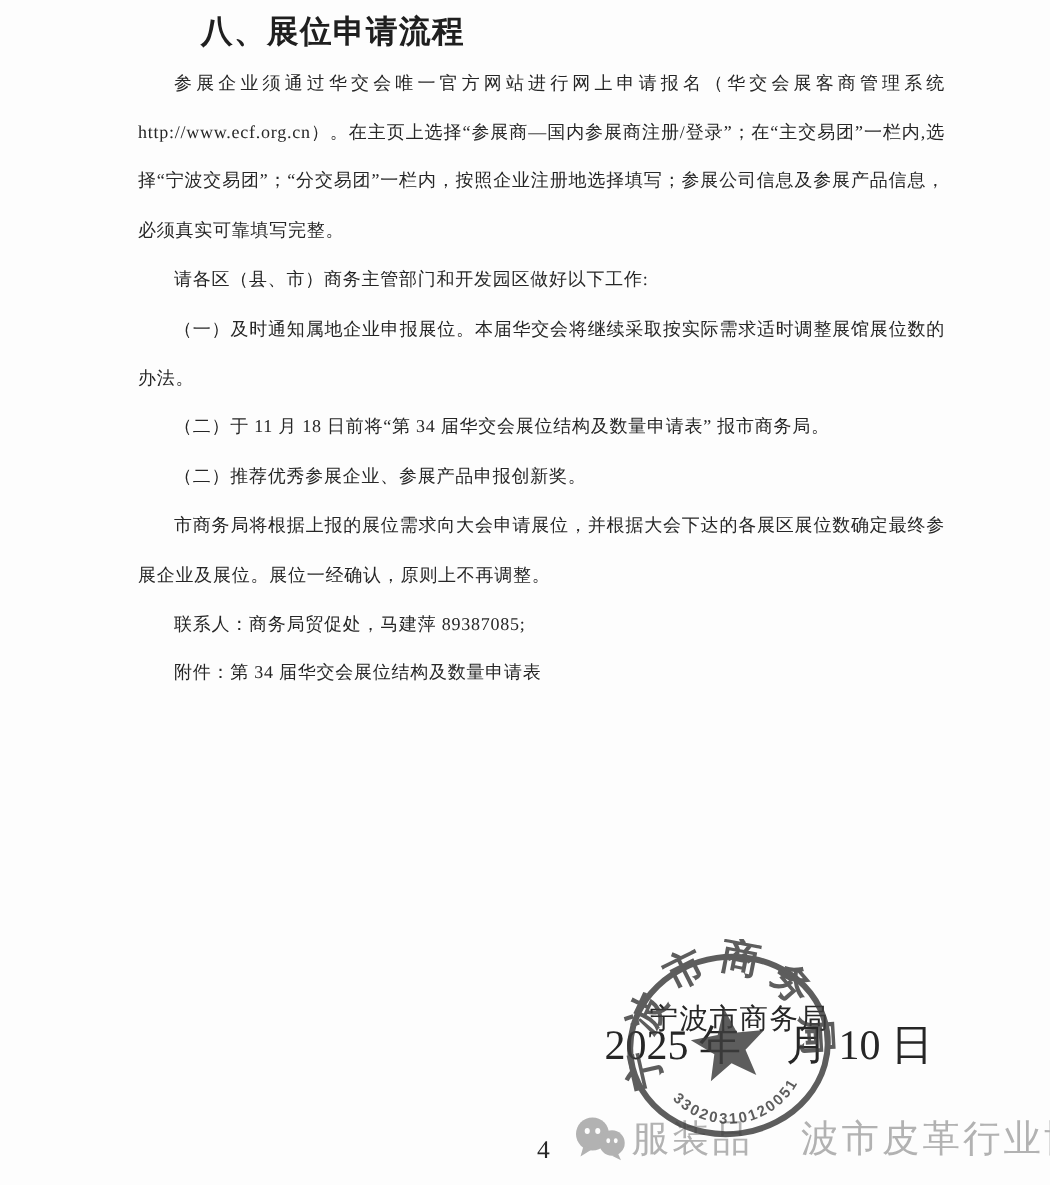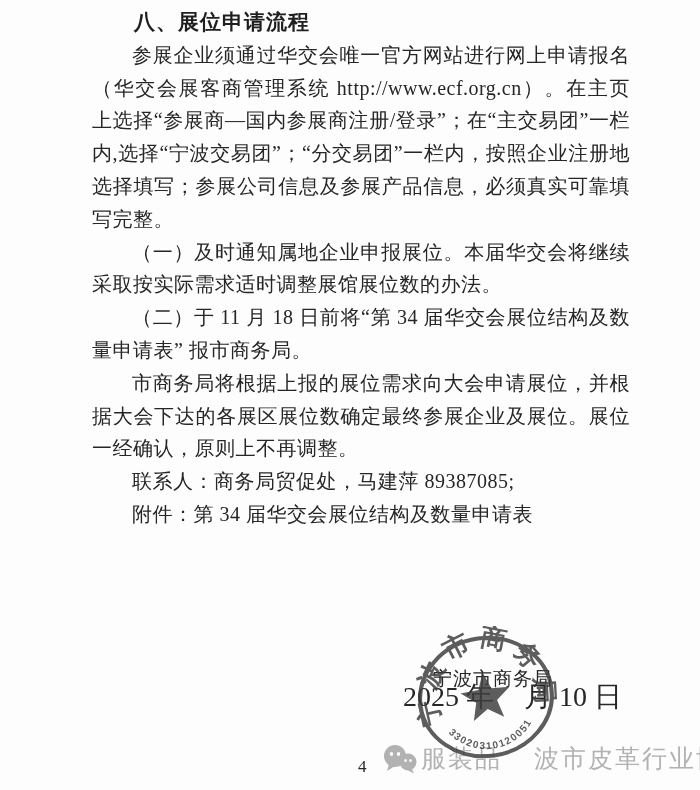--- a/index.html
+++ b/index.html
@@ -23,21 +23,21 @@
   .heading {
     font-family: "Liberation Sans", "DejaVu Sans", sans-serif;
     font-weight: 700;
     font-size: 21px;
     line-height: 32.8px;
     text-indent: 2em;
     letter-spacing: 1px;
     color: #1f1f1f;
   }
   .para {
-    font-size: 20px;
+    font-size: 12px;
     line-height: 32.8px;
     text-indent: 2em;
     text-align: justify;
     letter-spacing: 0.5px;
   }
   .contact-cont { text-indent: 5.8em; text-align: left; }
   .sig-agency {
     position: absolute;
     left: 433px; top: 666px;
     font-size: 19px;
@@ -79,22 +79,24 @@
   }
 </style>
 </head>
 <body>
 
 <div class="page">
 
   <div class="doc-content">
     <div class="heading">八、展位申请流程</div>
     <div class="para">参展企业须通过华交会唯一官方网站进行网上申请报名（华交会展客商管理系统 http://www.ecf.org.cn）。在主页上选择“参展商—国内参展商注册/登录”；在“主交易团”一栏内,选择“宁波交易团”；“分交易团”一栏内，按照企业注册地选择填写；参展公司信息及参展产品信息，必须真实可靠填写完整。</div>
+    <div class="para">请各区（县、市）商务主管部门和开发园区做好以下工作:</div>
     <div class="para">（一）及时通知属地企业申报展位。本届华交会将继续采取按实际需求适时调整展馆展位数的办法。</div>
     <div class="para">（二）于 11 月 18 日前将“第 34 届华交会展位结构及数量申请表” 报市商务局。</div>
+    <div class="para">（二）推荐优秀参展企业、参展产品申报创新奖。</div>
     <div class="para">市商务局将根据上报的展位需求向大会申请展位，并根据大会下达的各展区展位数确定最终参展企业及展位。展位一经确认，原则上不再调整。</div>
     <div class="para">联系人：商务局贸促处，马建萍 89387085;</div>
     <div class="para">附件：第 34 届华交会展位结构及数量申请表</div>
   </div>
 
   <div class="sig-agency">宁波市商务局</div>
 
   <div class="sig-date"><span>2025 年</span><span class="month-gap"></span><span>月 10 日</span></div>
 
   <svg class="stamp-svg" width="158" height="142" viewBox="0 0 158 142">

